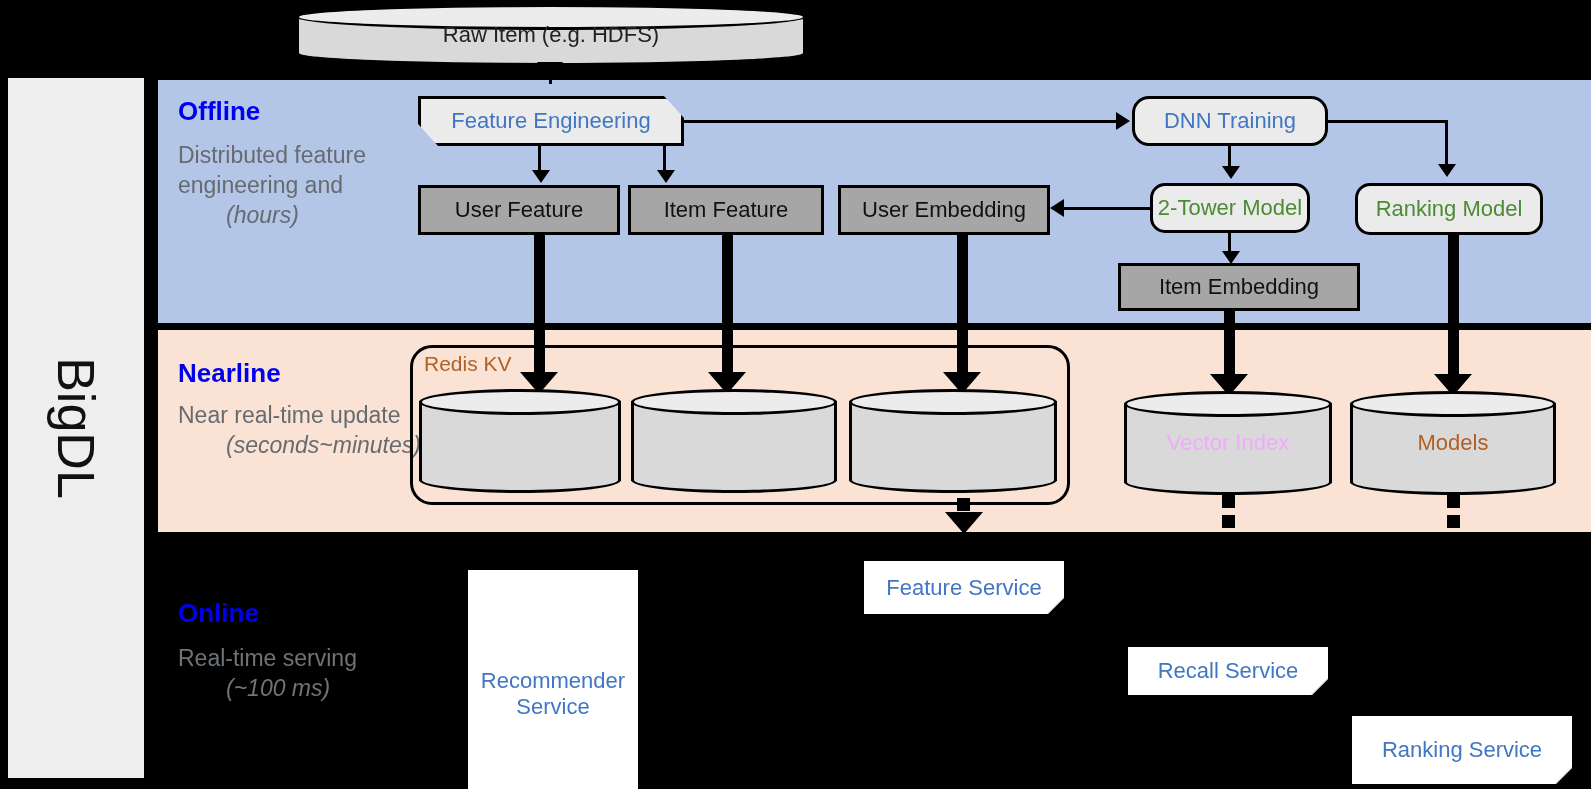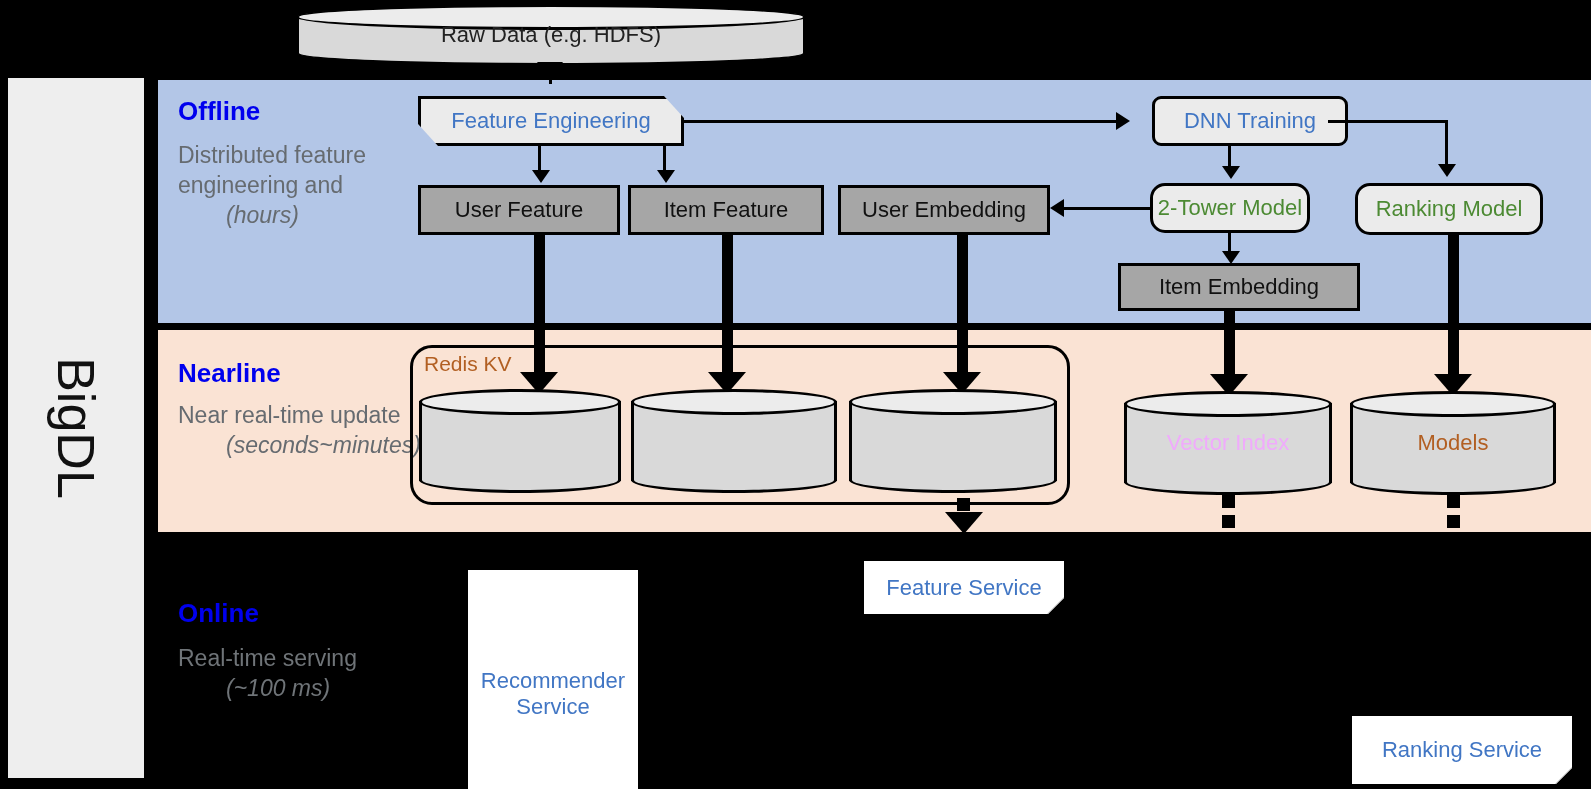--- a/index.html
+++ b/index.html
@@ -41,24 +41,23 @@
   .procbox{background:#ebebeb;border:3px solid #000;font-size:22px;}
   .procbox.blue-t{color:#4176c4;}
   .procbox.green-t{color:#4c8a33;}
   .rounded{border-radius:15px;}
 
   
   #n-feature-engineering{
     clip-path:polygon(0 0, calc(100% - 20px) 0, 100% 22px, 100% 100%, 20px 100%, 0 calc(100% - 22px));
   }
   
-  #n-dnn-training{border-radius:9px;
+  #n-dnn-training{border-radius:17px;
     clip-path:polygon(0% 10%, 6px 0%, calc(100% - 6px) 0%, 100% 10%, 100% 90%,
                       calc(100% - 6px) 100%, 6px 100%, 0% 90%);
-    margin-left:20px;
   }
 
   
   .cyl{position:absolute;}
   .cyl .body{position:absolute;left:0;right:0;top:12px;bottom:12px;
              background:#d9d9d9;border-left:3px solid #000;border-right:3px solid #000;}
   .cyl .top{position:absolute;left:0;right:0;top:0;height:26px;border-radius:50%/50%;
             background:#ececec;border:3px solid #000;box-sizing:border-box;}
   .cyl .bot{position:absolute;left:0;right:0;bottom:0;height:26px;border-radius:50%/50%;
             background:#d9d9d9;border:3px solid #000;box-sizing:border-box;
@@ -103,21 +102,21 @@
   <div class="band" id="band-online"></div>
 
   <div id="bigdl-rail">
     <span id="bigdl-label">BigDL</span>
   </div>
 
   <div class="cyl" id="cyl-raw" style="left:296px;top:4px;width:510px;height:62px;">
     <div class="body"></div>
     <div class="bot"></div>
     <div class="top"></div>
-    <div class="cap" style="color:#222;">Raw Data (e.g. HDFS)</div>
+    <div class="cap" style="color:#222;">Raw Item (e.g. HDFS)</div>
   </div>
 
   <div class="ln thin-v" style="left:549px;top:66px;height:18px;"></div>
   <div class="arrow-down fat" style="left:537px;top:62px;"></div>
 
   <div class="band-title" id="title-offline">Offline</div>
   <div class="band-desc" id="desc-offline">
       <span>Distributed feature engineering and </span><em>(hours)</em>
   </div>
 
@@ -222,15 +221,16 @@
   <div class="arrow-down big" style="left:945px;top:512px;"></div>
 
   <div class="sq" style="left:1222px;top:495px;"></div>
   <div class="sq" style="left:1222px;top:515px;"></div>
 
   <div class="sq" style="left:1447px;top:495px;"></div>
   <div class="sq" style="left:1447px;top:515px;"></div>
 
   <div class="doc" style="left:468px;top:570px;width:170px;height:247px;">Recommender Service<span class="fold"></span></div>
   <div class="doc" style="left:864px;top:561px;width:200px;height:53px;">Feature Service<span class="fold"></span></div>
+  <div class="doc" style="left:1128px;top:647px;width:200px;height:48px;">Recall Service<span class="fold"></span></div>
   <div class="doc" style="left:1352px;top:716px;width:220px;height:68px;">Ranking Service<span class="fold"></span></div>
 
 </div>
 
 </body></html>

